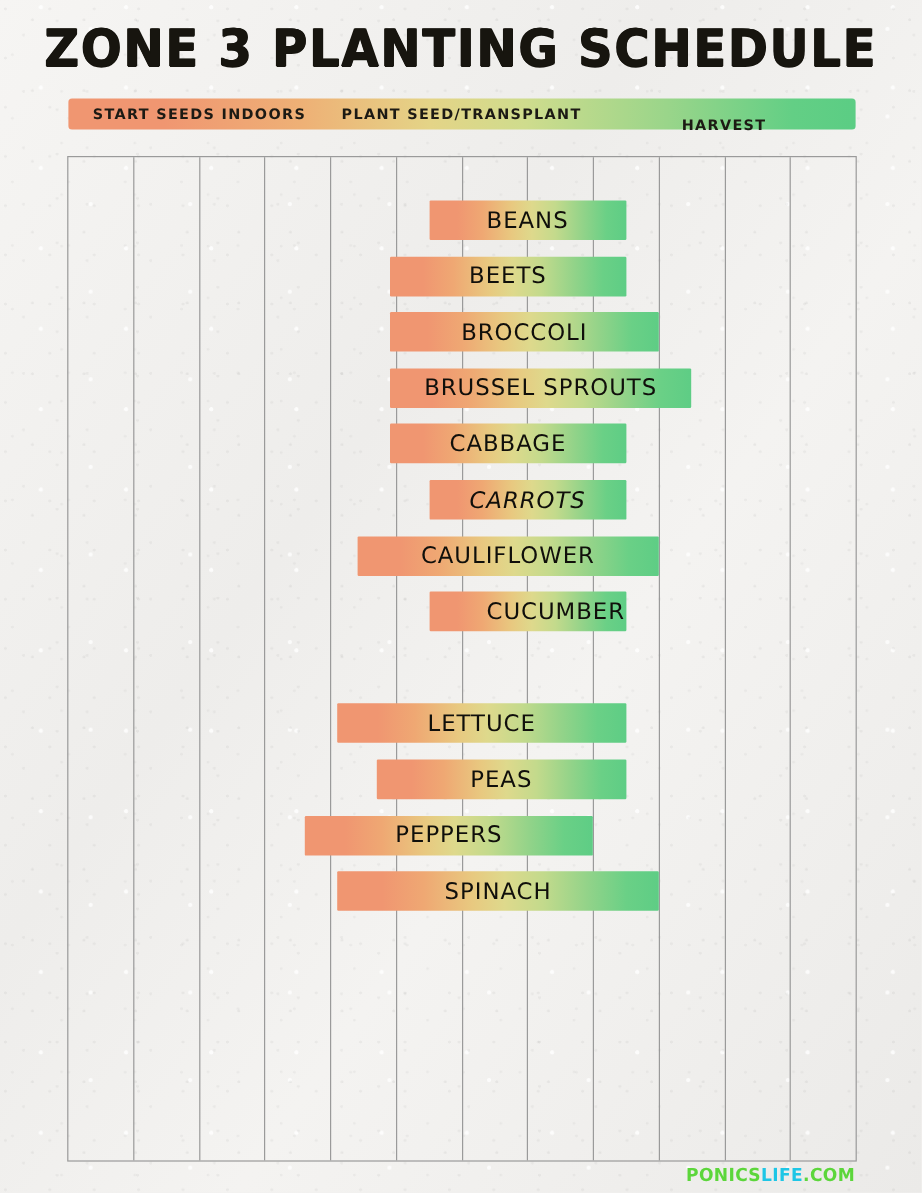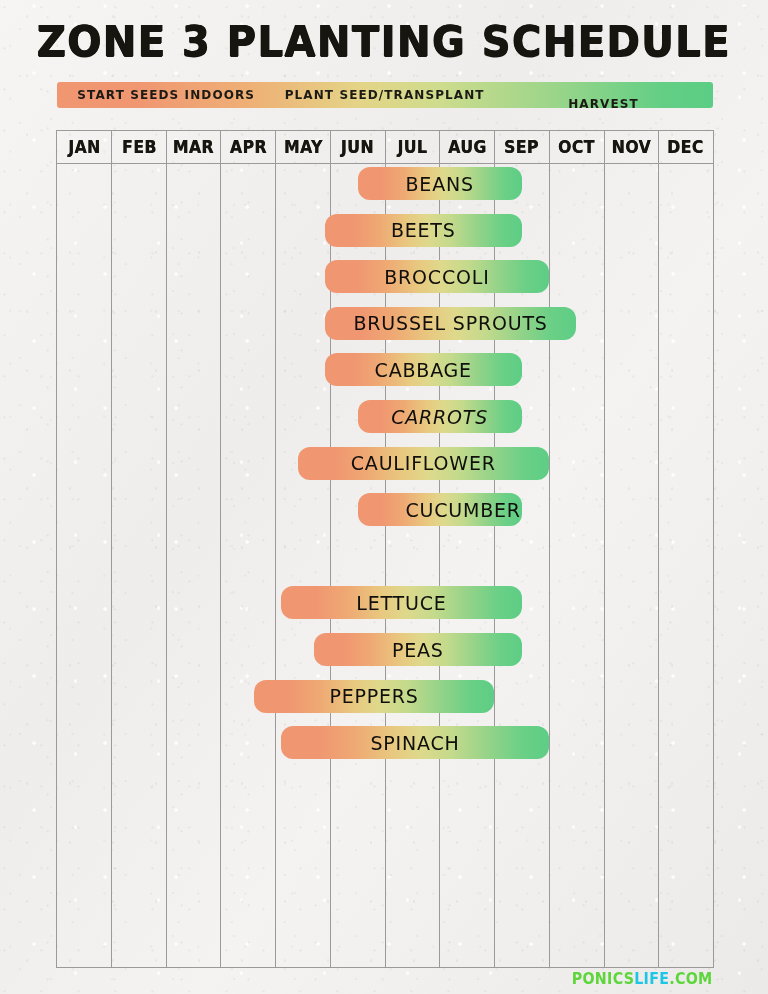--- a/index.html
+++ b/index.html
@@ -126,21 +126,21 @@
   
   #bars-layer {
     position: absolute;
     left: 0; top: 33px;
     width: 100%; height: 805px;
     z-index: 2;
   }
   .crop-bar {
     position: absolute;
     height: 33px;
-    border-radius: 12px;
+    border-radius: 1px;
     display: flex;
     align-items: center;
     justify-content: center;
     background: linear-gradient(to right,
       #f09671 0%, #f09671 14%, #efa873 27%,
       #e8c980 42%, #ded98c 52%, #c3da8c 64%,
       #92d389 78%, #6ad086 90%, #5ecd85 100%);
   }
   .crop-label {
     font-family: "DejaVu Sans", sans-serif;
@@ -190,34 +190,20 @@
         <div class="grid-col"></div>
         <div class="grid-col"></div>
         <div class="grid-col"></div>
         <div class="grid-col"></div>
         <div class="grid-col"></div>
         <div class="grid-col"></div>
         <div class="grid-col"></div>
         <div class="grid-col"></div>
       </div>
 
-    <div id="month-header-row">
-        <div class="month-cell">JAN</div>
-        <div class="month-cell">FEB</div>
-        <div class="month-cell">MAR</div>
-        <div class="month-cell">APR</div>
-        <div class="month-cell">MAY</div>
-        <div class="month-cell">JUN</div>
-        <div class="month-cell">JUL</div>
-        <div class="month-cell">AUG</div>
-        <div class="month-cell">SEP</div>
-        <div class="month-cell">OCT</div>
-        <div class="month-cell">NOV</div>
-        <div class="month-cell">DEC</div>
-      </div>
 
     <div id="bars-layer">
         <div class="crop-bar" style="left: 45.8333%; width: 25%; top: 3px;">
           <span class="crop-label">BEANS</span>
         </div>
         <div class="crop-bar" style="left: 40.8333%; width: 30%; top: 49.6px;">
           <span class="crop-label">BEETS</span>
         </div>
         <div class="crop-bar" style="left: 40.8333%; width: 34.1667%; top: 96.2px;">
           <span class="crop-label">BROCCOLI</span>

